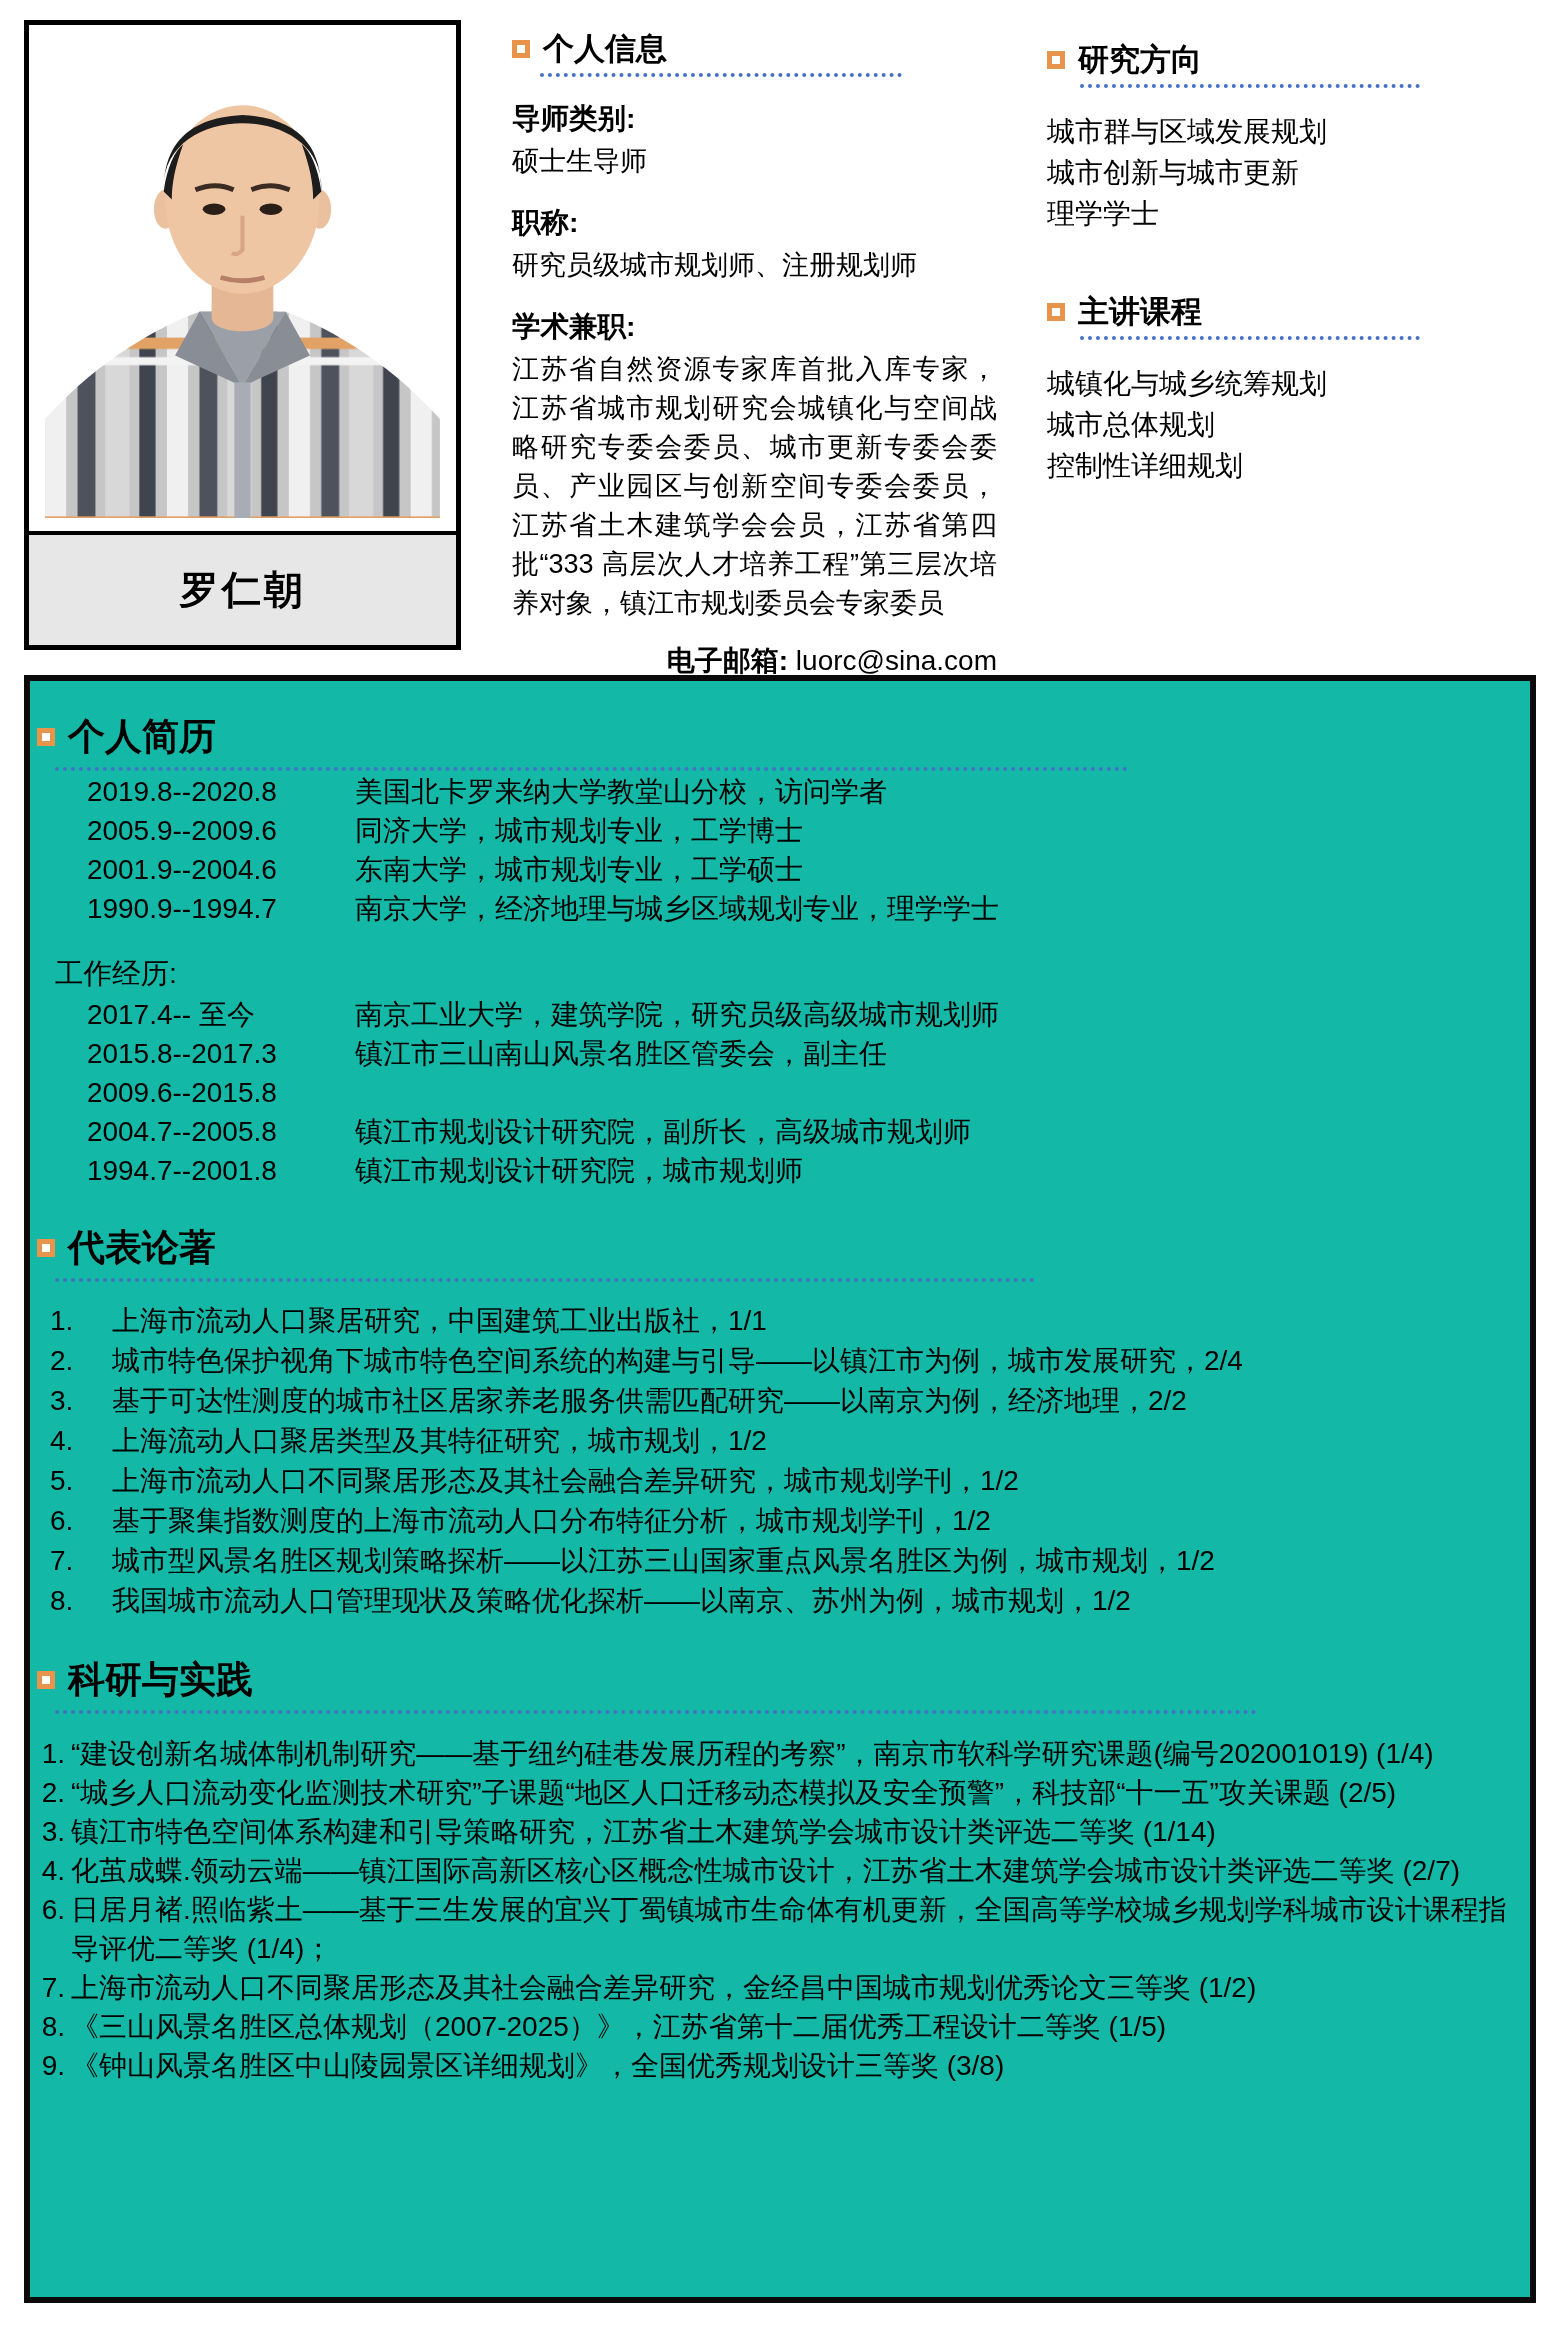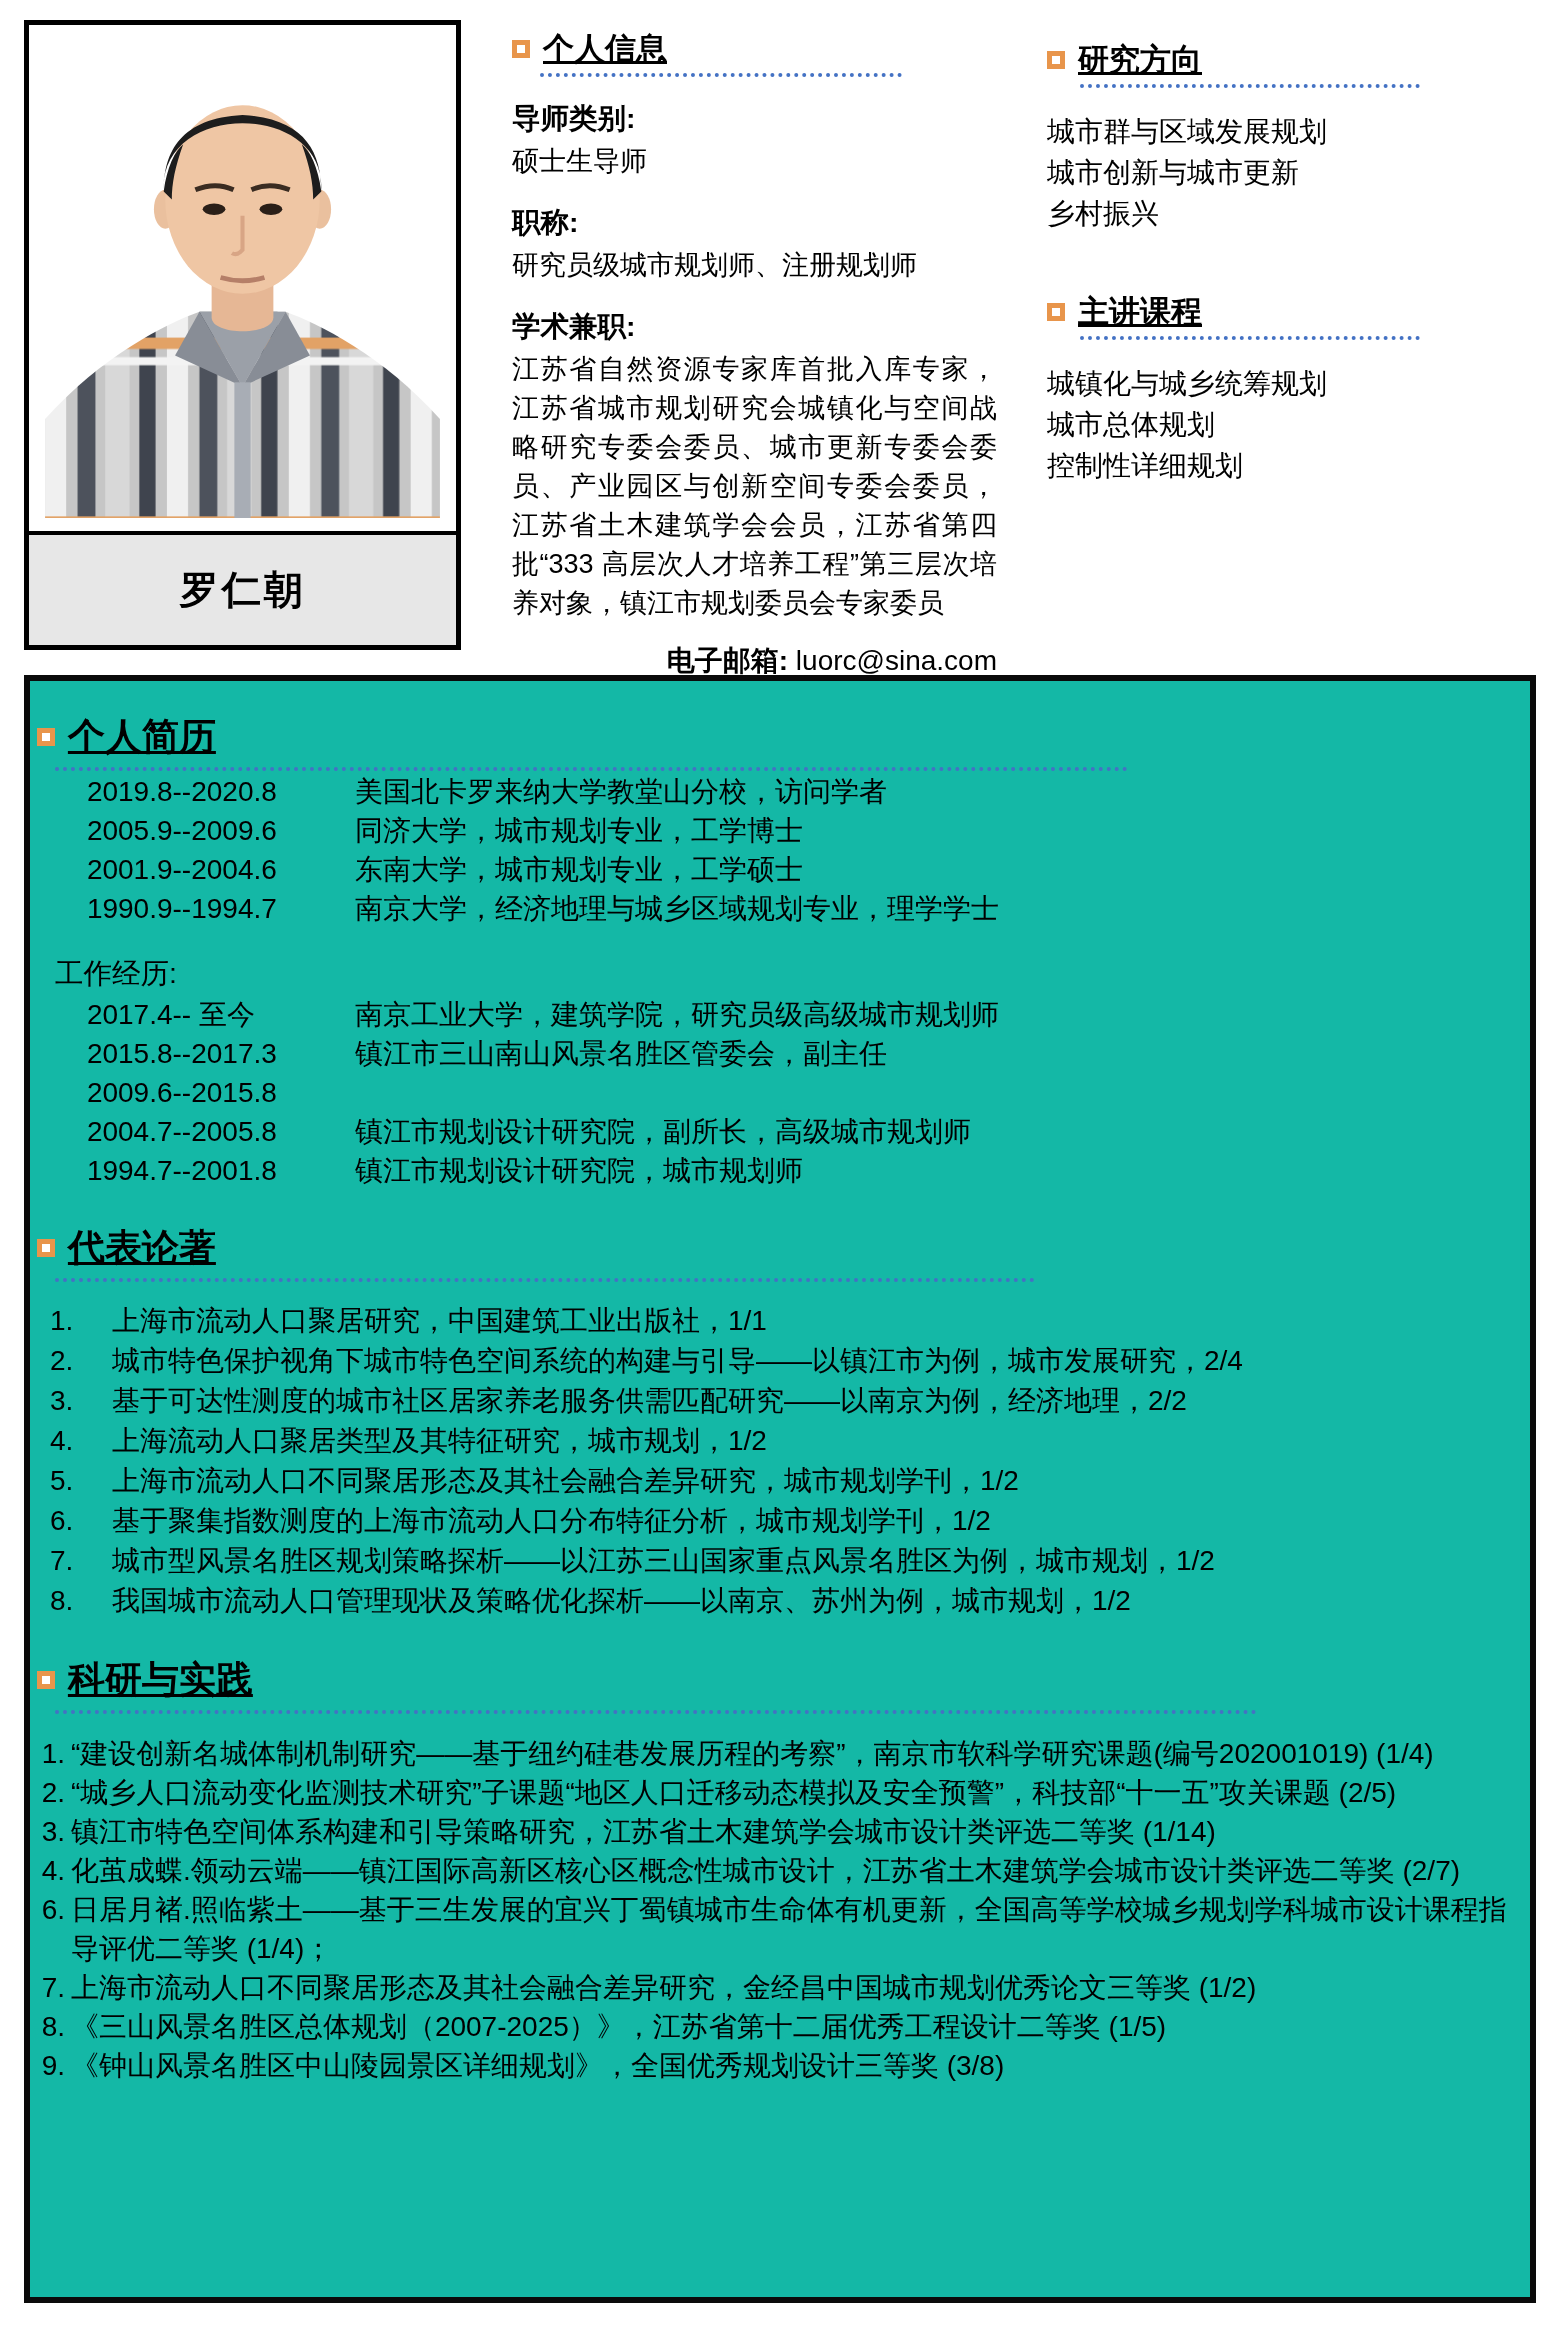--- a/index.html
+++ b/index.html
@@ -7,21 +7,21 @@
   .page { position:relative; width:1561px; height:2330px; background:#fff; overflow:hidden; }
 
   
   .photo-card { position:absolute; left:24.4px; top:20.3px; width:437px; height:630px; border:5.7px solid #000; background:#fff; }
   .photo-area { position:absolute; left:0; right:0; top:0; bottom:114px; display:flex; align-items:flex-start; justify-content:center; padding-top:11.4px; }
   .name-bar { position:absolute; left:0; right:0; bottom:0; height:114px; background:#e7e7e7; border-top:4.9px solid #000; display:flex; align-items:center; justify-content:center; font-size:39px; font-weight:700; letter-spacing:3.3px;text-align:right; }
 
   
   .sec-head { display:flex; align-items:center; }
   .sq { width:18px; height:18px; border:5.7px solid #E8954B; background:#fff; flex:0 0 auto; }
-  .sec-title { font-weight:700; margin-left:13px; white-space:nowrap;text-decoration:underline; }
+  .sec-title { font-weight:700; margin-left:13px; white-space:nowrap; }
   .sec-title.small { font-size:31px; }
   .sec-title.big { font-size:37px; }
   .dotted { border-bottom:4.1px dotted #4472C4; height:0; }
 
   
   .col-personal { position:absolute; left:512px; top:28px; width:485px; }
   .col-personal .dotted { margin-left:28px; width:362px; margin-top:3.3px; }
   .pi-label { font-size:28.5px; font-weight:700; margin-top:23px; line-height:37px; }
   .pi-value { font-size:27px; line-height:39px; margin-top:4.9px; text-align:justify; }
   .pi-email { margin-top:18px; font-size:28px; line-height:39px;text-align:right; }
@@ -137,21 +137,21 @@
 
   <div class="sec-research">
     <div class="sec-head">
       <span class="sq"></span>
       <span class="sec-title small">研究方向</span>
     </div>
     <div class="dotted"></div>
     <div class="rlist">
       <div class="ritem">城市群与区域发展规划</div>
       <div class="ritem">城市创新与城市更新</div>
-      <div class="ritem">乡村振兴</div>
+      <div class="ritem">理学学士</div>
     </div>
   </div>
 
   <div class="sec-courses">
     <div class="sec-head">
       <span class="sq"></span>
       <span class="sec-title small">主讲课程</span>
     </div>
     <div class="dotted"></div>
     <div class="rlist">

